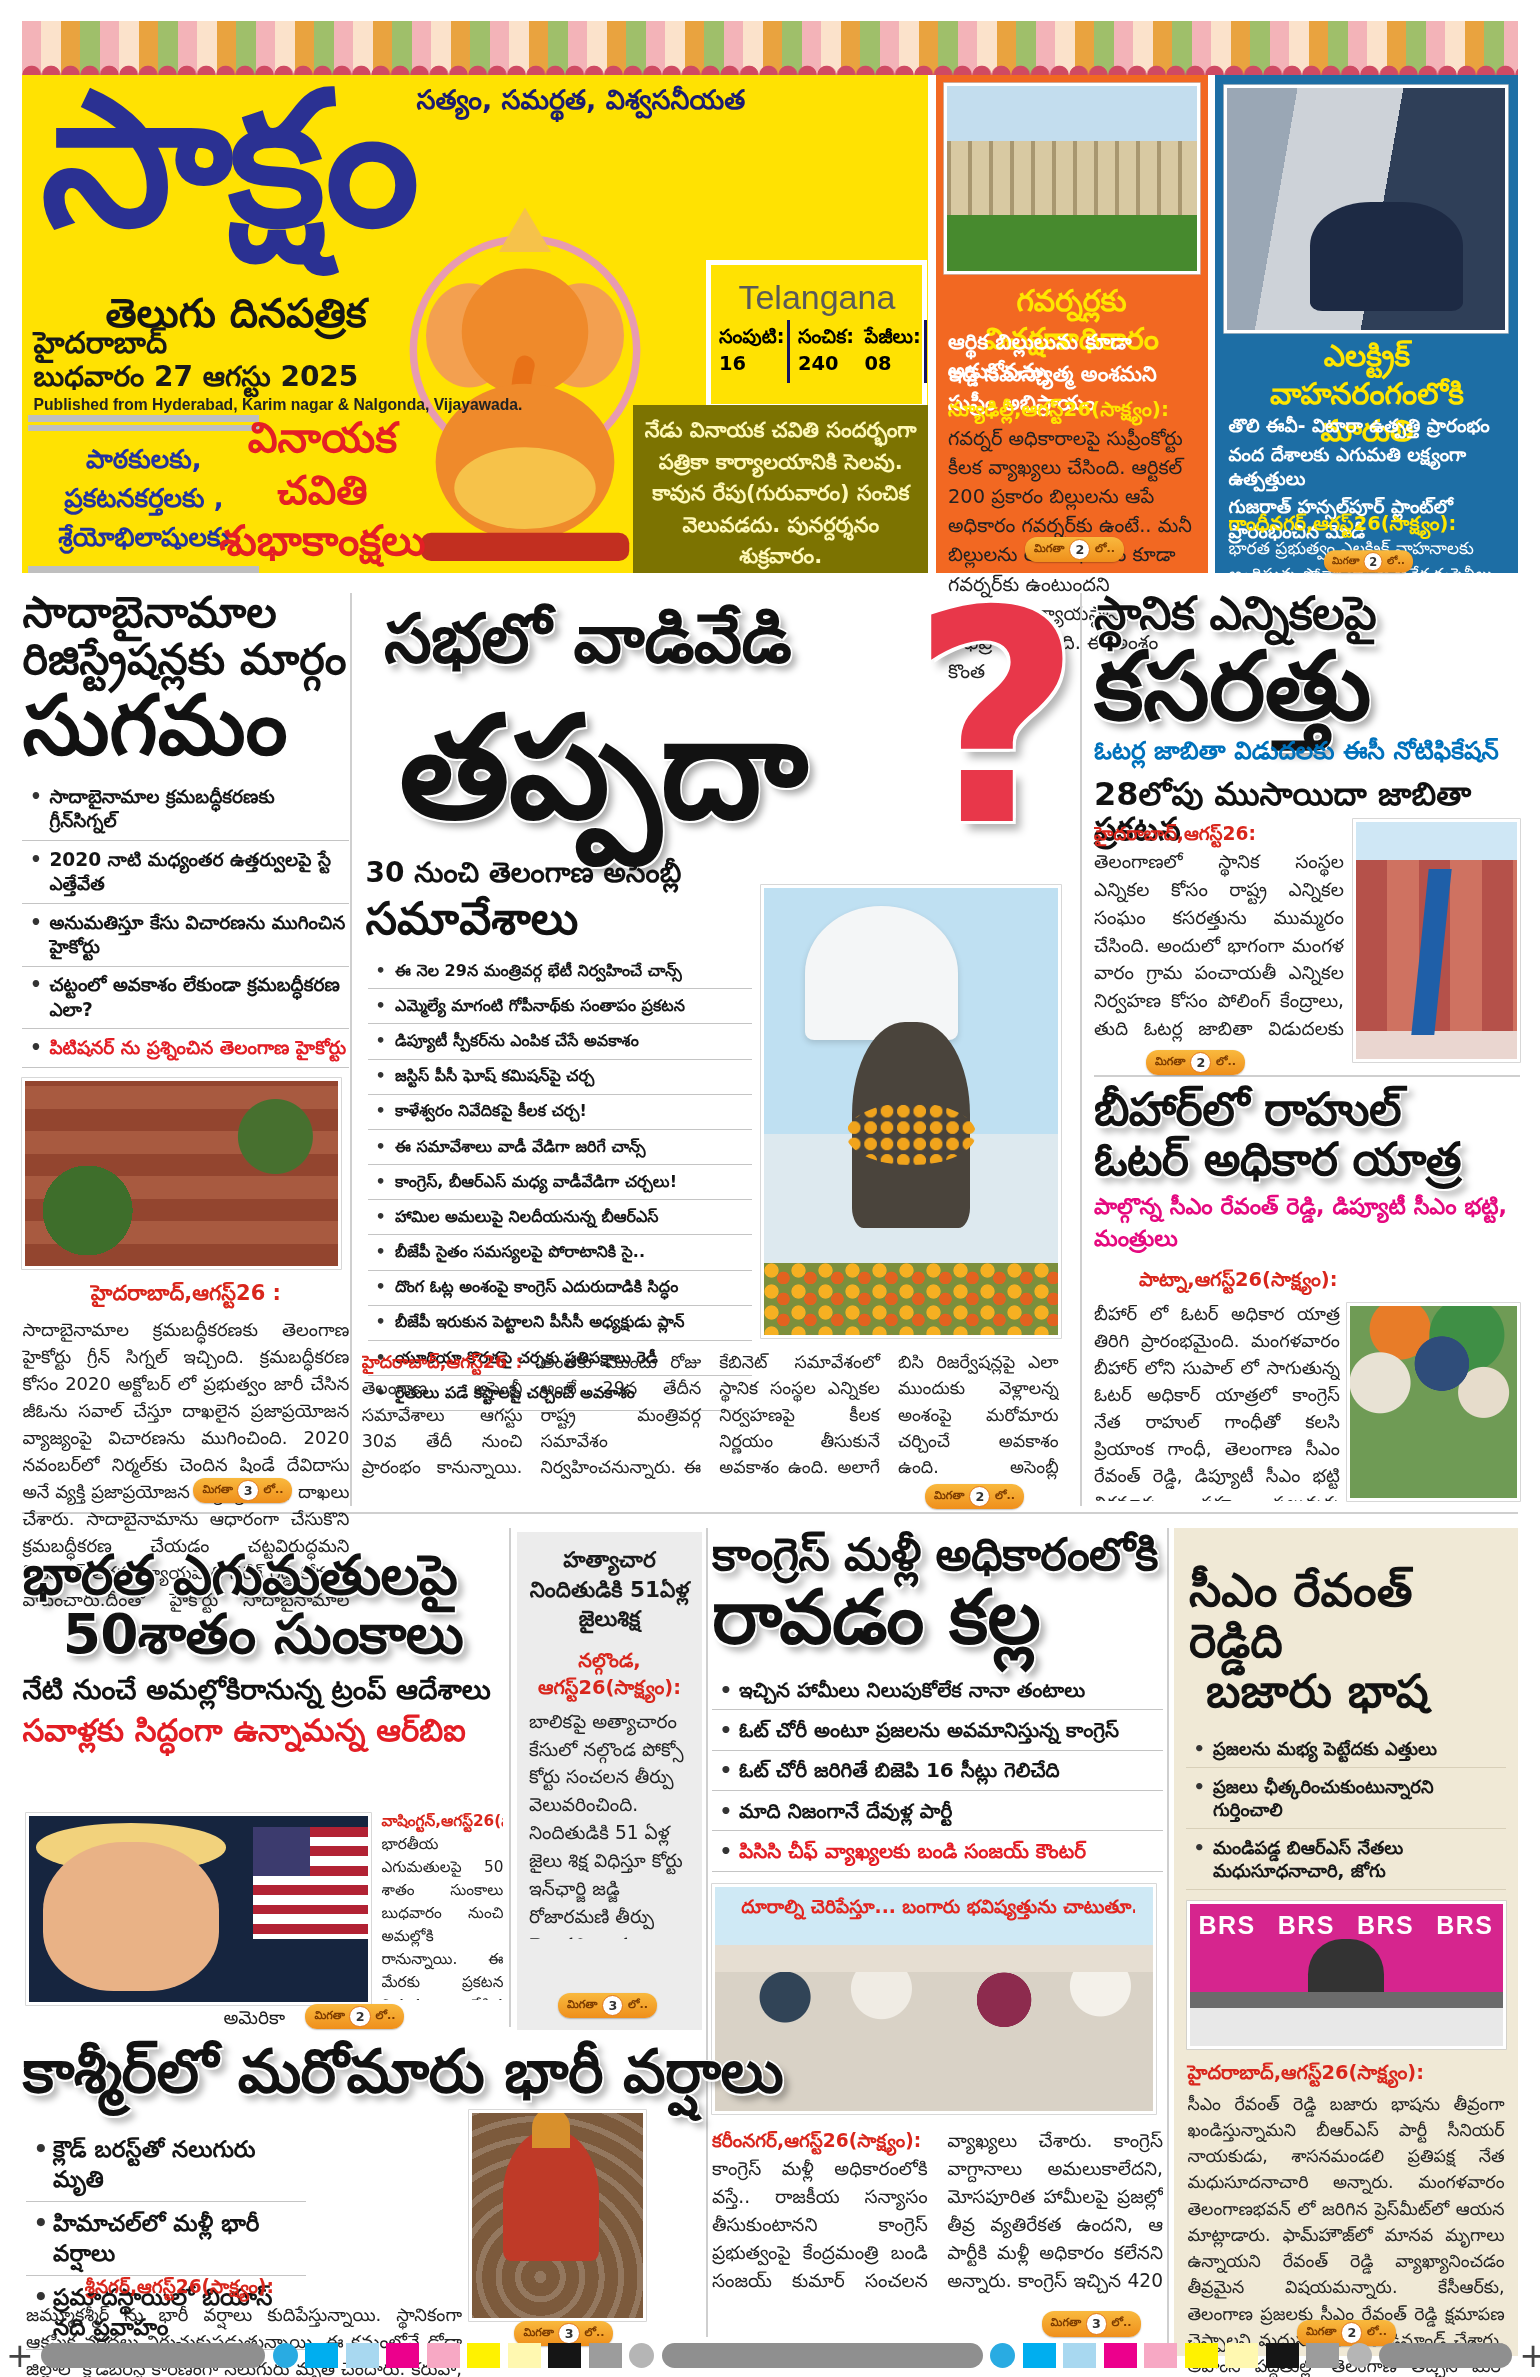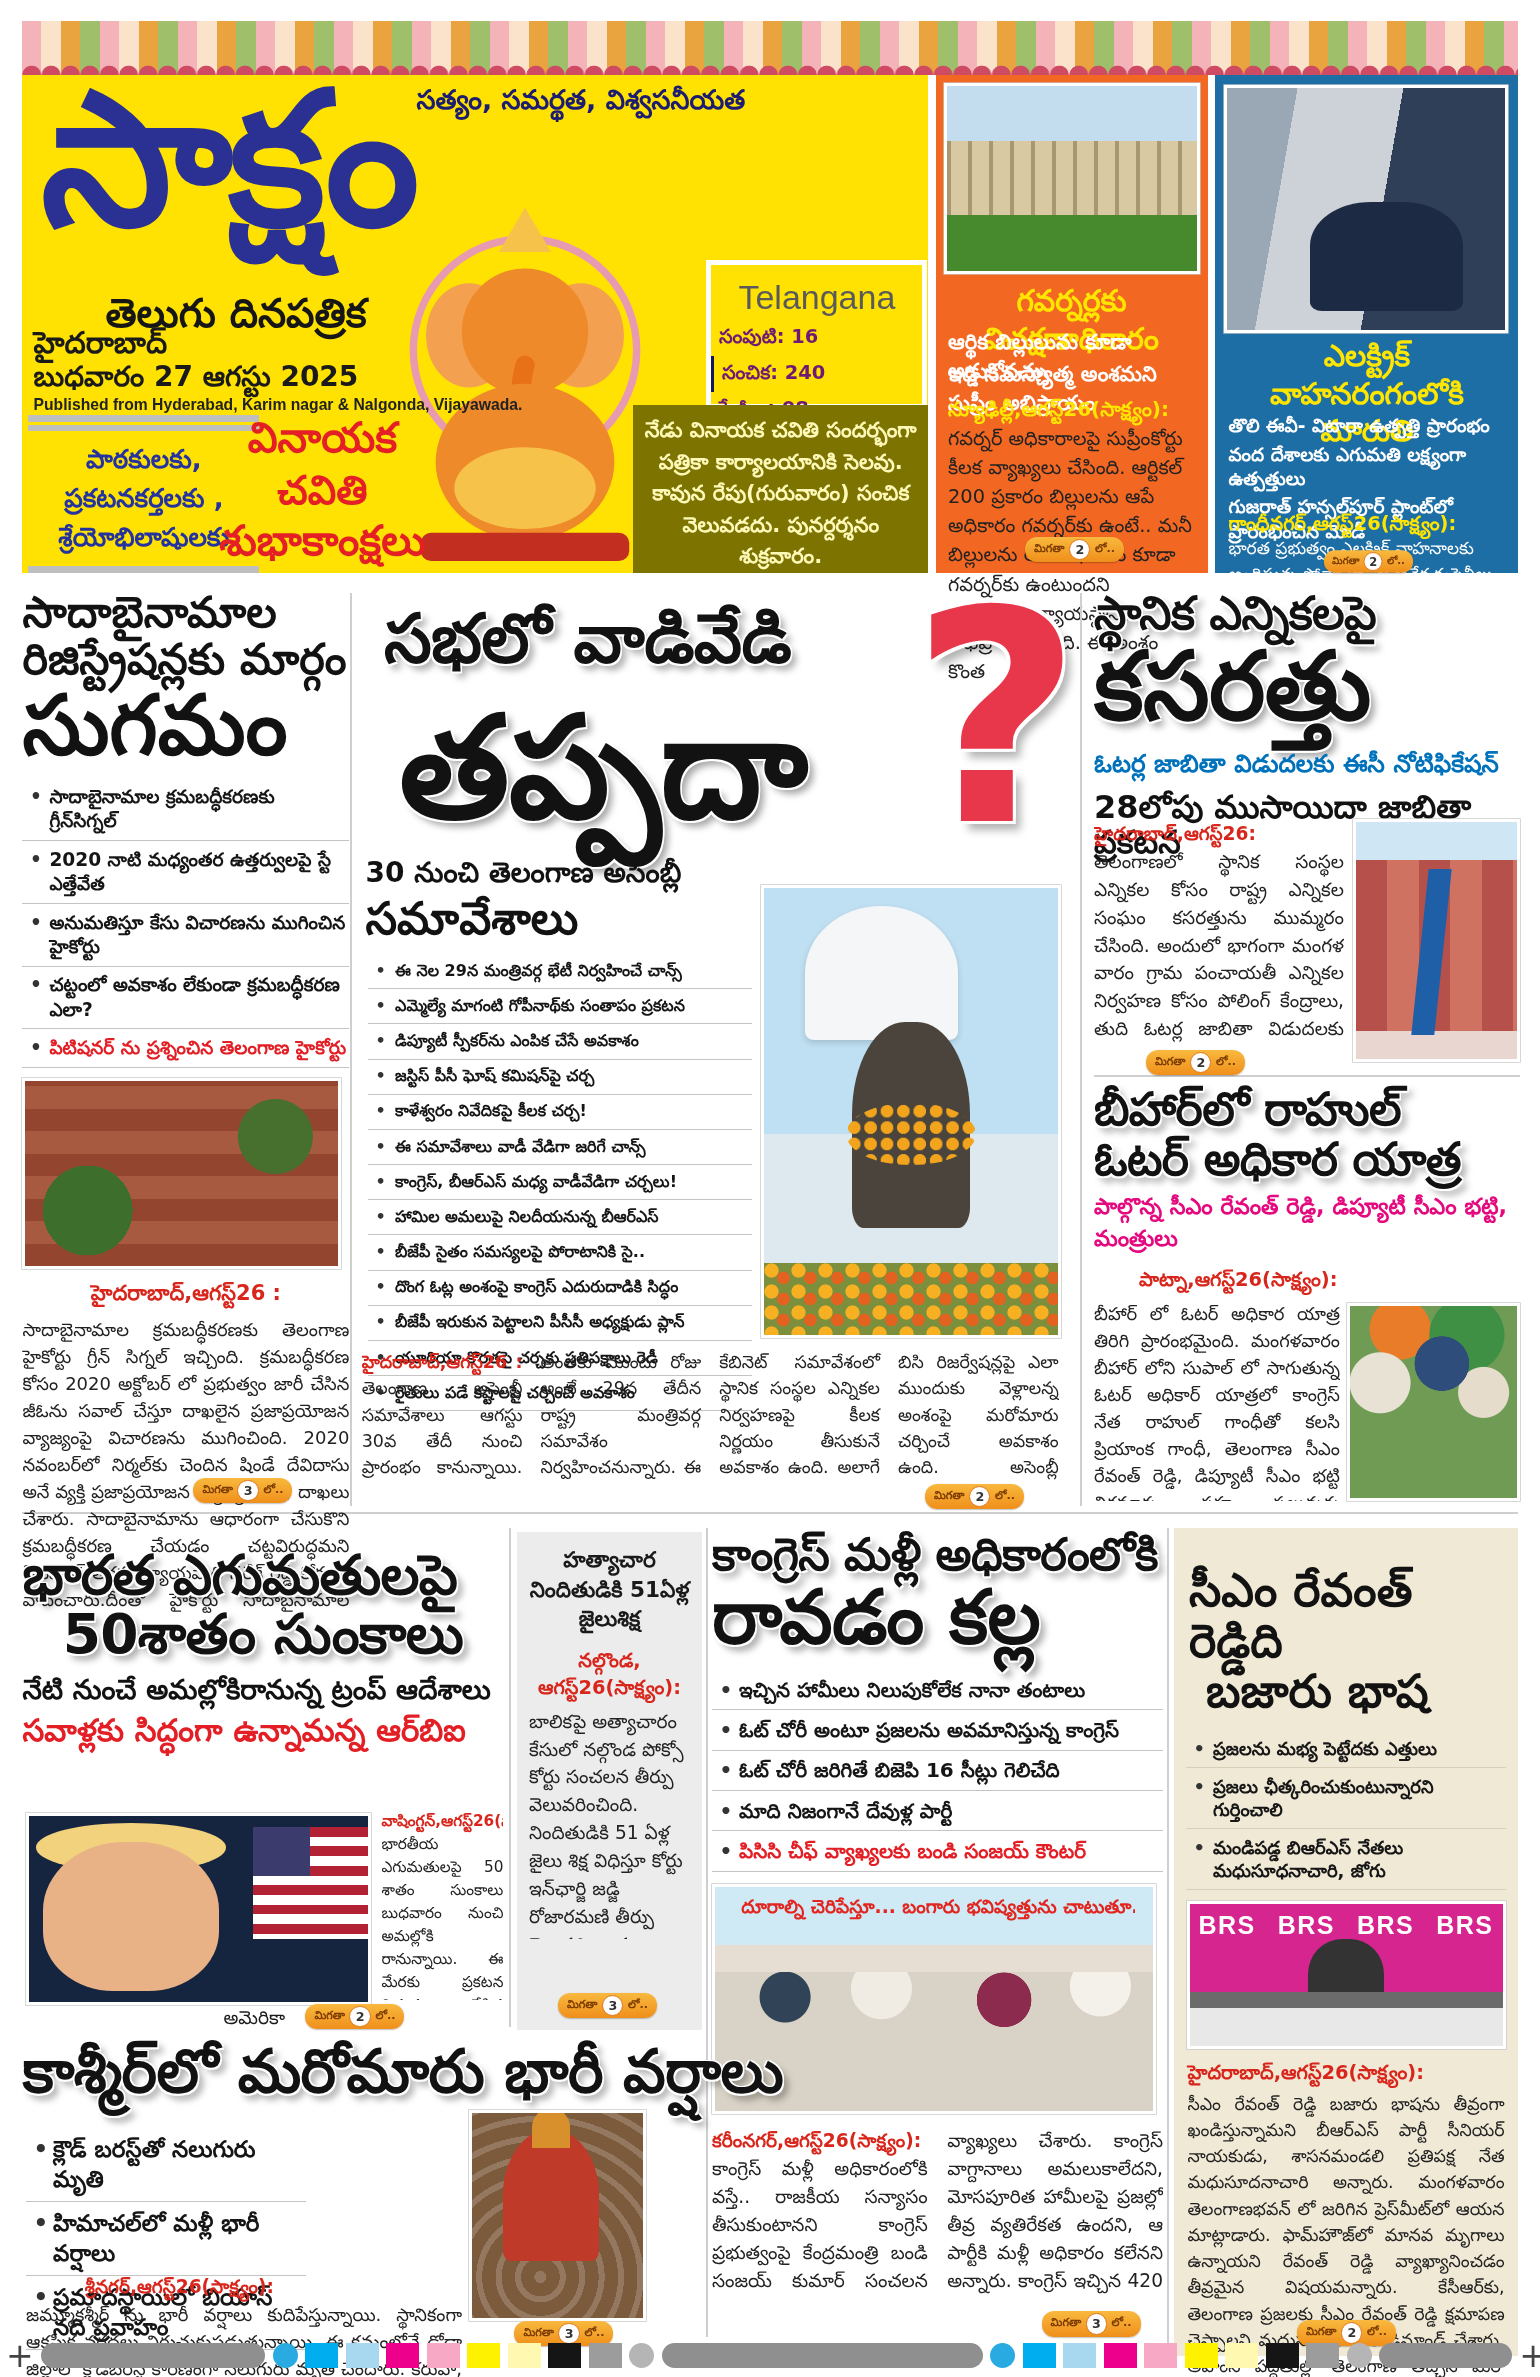--- a/index.html
+++ b/index.html
@@ -12,21 +12,21 @@
   
   .garland{background:
      radial-gradient(circle 9.7px at 9.7px 100%, #cf4a63 9px, transparent 9.7px),
      repeating-linear-gradient(90deg,#f3b3b8 0 19.4px,#fbe2cb 19.4px 39px,#e9a33f 39px 58px,#9fbf6a 58px 78px);
      background-size:19.4px 100%,auto;}
   
   .masthead{background:#FFE202;overflow:hidden;}
   .logo{color:#2B3192;font-weight:800;letter-spacing:-4.5px;line-height:1.05;}
   .edition-box{border:5.2px solid #fff;background:#FFE202;}
   .edition-word{color:#5a5a5a;font-family:"Liberation Sans",sans-serif;font-weight:400;}
-  .ed-grid{display:grid;grid-template-columns:1fr;color:#701a75;font-weight:bold;}
+  .ed-grid{display:grid;grid-template-columns:1fr 1fr 1fr 1fr;color:#000000;font-weight:bold;}
   .ed-grid span{padding:4.5px 3px 4.5px 7.5px;}
   .ed-grid span:nth-child(2n){border-left:3px solid #14145f;}
   .ed-grid span:nth-child(n+3){border-top:0;}
   .gbar{height:6.7px;background:#bfbfbf;margin:3px 0;}
   .greet{color:#2433a0;font-weight:bold;line-height:1.5;}
   .festival{color:#E41F25;font-weight:800;line-height:1.25;}
   .notice{background:#7C7301;color:#FFF9B8;font-weight:bold;line-height:1.5;}
   
   .obox{background:#F26822;color:#fff;}
   .bbox{background:#1D6EA5;color:#fff;}
@@ -255,21 +255,21 @@
     <div class="abs more" style="left:567px;bottom:0px;">
       <span class="pre">మిగతా</span>
       <span class="num">2</span>
       <span class="suf">లో..</span>
     </div>
   </div>
 
   <div class="abs" style="left:1094px;top:589px;width:426px;height:485px;">
     <div class="hl" style="font-size:46px;">స్థానిక ఎన్నికలపై</div>
     <div class="hl" style="font-size:95px;line-height:1;">కసరత్తు</div>
-    <div class="blue-sub" style="font-size:24.6px;margin-top:15px;">ఓటర్ల జాబితా విడుదలకు ఈసీ నోటిఫికేషన్</div>
+    <div class="blue-sub" style="font-size:24.6px;margin-top:2px;">ఓటర్ల జాబితా విడుదలకు ఈసీ నోటిఫికేషన్</div>
     <div class="hl2" style="font-size:32px;margin-top:6px;">28లోపు ముసాయిదా జాబితా ప్రకటన</div>
     <div class="abs body jus" style="left:0;top:231px;width:250px;height:224px;font-size:18.6px;overflow:hidden;">
       <span class="dl">హైదరాబాద్,ఆగస్ట్26:</span>
       <span>తెలంగాణలో స్థానిక సంస్థల ఎన్నికల కోసం రాష్ట్ర ఎన్నికల సంఘం కసరత్తును ముమ్మరం చేసింది. అందులో భాగంగా మంగళ వారం గ్రామ పంచాయతీ ఎన్నికల నిర్వహణ కోసం పోలింగ్ కేంద్రాలు, తుది ఓటర్ల జాబితా విడుదలకు నోటిఫికేషన్ విడుదల చేసింది. ఆ క్రమంలో నోటిపై చేయబడిన అన్ని గ్రామ పంచాయతీల్లోని ఫొటో ఓటర్ల జాబితాను తయారు చేసి ప్రచురించాలని పంచాయతీ అధికారులను రాష్ట్ర ఎన్నికల సంఘం</span>
     </div>
     <div class="abs photo ph-ec" style="left:259px;top:230px;width:161px;height:237px;"></div>
     <div class="abs more" style="left:52px;top:461px;">
       <span class="pre">మిగతా</span>
       <span class="num">2</span>
       <span class="suf">లో..</span>

